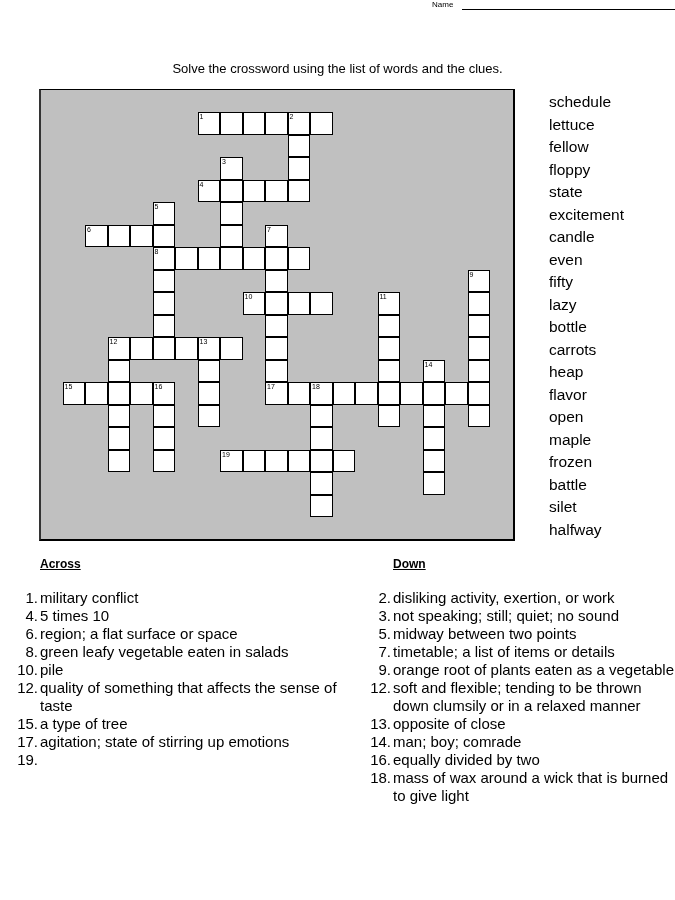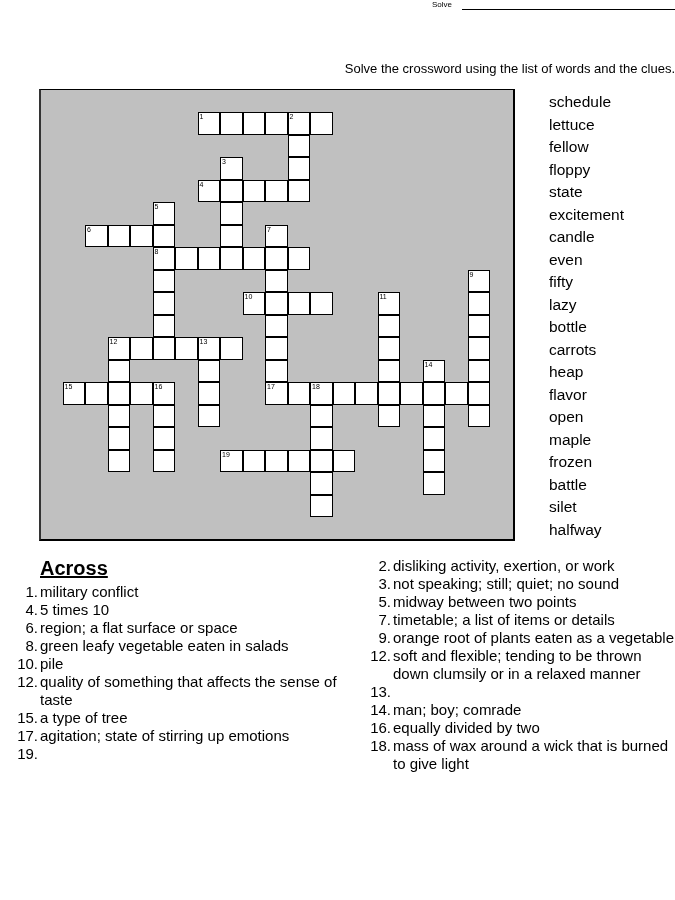--- a/index.html
+++ b/index.html
@@ -1,38 +1,38 @@
 <!DOCTYPE html>
 <html><head>
 <meta charset="utf-8">
 <style>
   html, body { margin:0; padding:0; background:#ffffff; }
   body { width:675px; height:900px; position:relative; overflow:hidden; font-family:"Liberation Sans", sans-serif; color:#000; }
   .name-row { position:absolute; top:0; left:432px; font-size:8px; line-height:10px; }
   .name-line { position:absolute; top:9px; left:462px; width:213px; height:0; border-top:1px solid #000; }
-  .instructions { position:absolute; top:61px; left:0; width:675px; text-align:right; font-size:13px; }
+  .instructions { position:absolute; top:61px; left:0; width:675px; text-align:center; font-size:13px; }
   .grid-box { position:absolute; left:39px; top:89px; width:472px; height:449px; background:#c0c0c0; border:1px solid #000; border-left:2px solid #333; border-bottom:2px solid #000; border-right:2px solid #000; }
   .cell { position:absolute; width:22.5px; height:22.5px; background:#fff; box-sizing:border-box; border:1px solid #000; }
   .cell-num { position:absolute; top:0; left:1px; font-size:7px; line-height:8px; }
   .wordlist { position:absolute; left:549px; top:91px; }
   .word { font-size:15.5px; line-height:22.5px; height:22.5px; }
   .clues { position:absolute; top:557px; }
   .clues.across { left:0; width:345px; }
   .clues.down { left:355px; width:320px; }
-  .clue-head { font-size:20px; font-weight:bold; text-decoration:underline; margin-left:40px; margin-bottom:3px; }
+  .clue-head { font-size:12px; font-weight:bold; text-decoration:underline; margin-left:40px; margin-bottom:18px; }
   .clues.down .clue-head { margin-left:38px; }
   .clue { display:flex; font-size:15px; line-height:18px; }
   .clue .num { width:38px; text-align:right; flex:none; padding-right:2px; }
   .clues.down .clue .num { width:36px; }
   .clue .txt { flex:1; }
 </style>
 </head>
 <body>
 
-<div class="name-row">Solve</div>
+<div class="name-row">Name</div>
 <div class="name-line"></div>
 
 <div class="instructions">Solve the crossword using the list of words and the clues.</div>
 
 <div class="grid-box"></div>
 <div id="cells">
     <div class="cell" style="left: 197.5px; top: 112px;">
       <span class="cell-num">1</span>
     </div>
     <div class="cell" style="left: 220px; top: 112px;"></div>
@@ -227,20 +227,21 @@
         <span class="num">17.</span>
         <span class="txt">agitation; state of stirring up emotions</span>
       </div>
       <div class="clue">
         <span class="num">19.</span>
       </div>
     </div>
 </div>
 
 <div class="clues down">
+  <div class="clue-head">Down</div>
   <div id="down-list">
       <div class="clue">
         <span class="num">2.</span>
         <span class="txt">disliking activity, exertion, or work</span>
       </div>
       <div class="clue">
         <span class="num">3.</span>
         <span class="txt">not speaking; still; quiet; no sound</span>
       </div>
       <div class="clue">
@@ -254,20 +255,21 @@
       <div class="clue">
         <span class="num">9.</span>
         <span class="txt">orange root of plants eaten as a vegetable</span>
       </div>
       <div class="clue">
         <span class="num">12.</span>
         <span class="txt">soft and flexible; tending to be thrown down clumsily or in a relaxed manner</span>
       </div>
       <div class="clue">
         <span class="num">13.</span>
+        <span class="txt">opposite of close</span>
       </div>
       <div class="clue">
         <span class="num">14.</span>
         <span class="txt">man; boy; comrade</span>
       </div>
       <div class="clue">
         <span class="num">16.</span>
         <span class="txt">equally divided by two</span>
       </div>
       <div class="clue">

